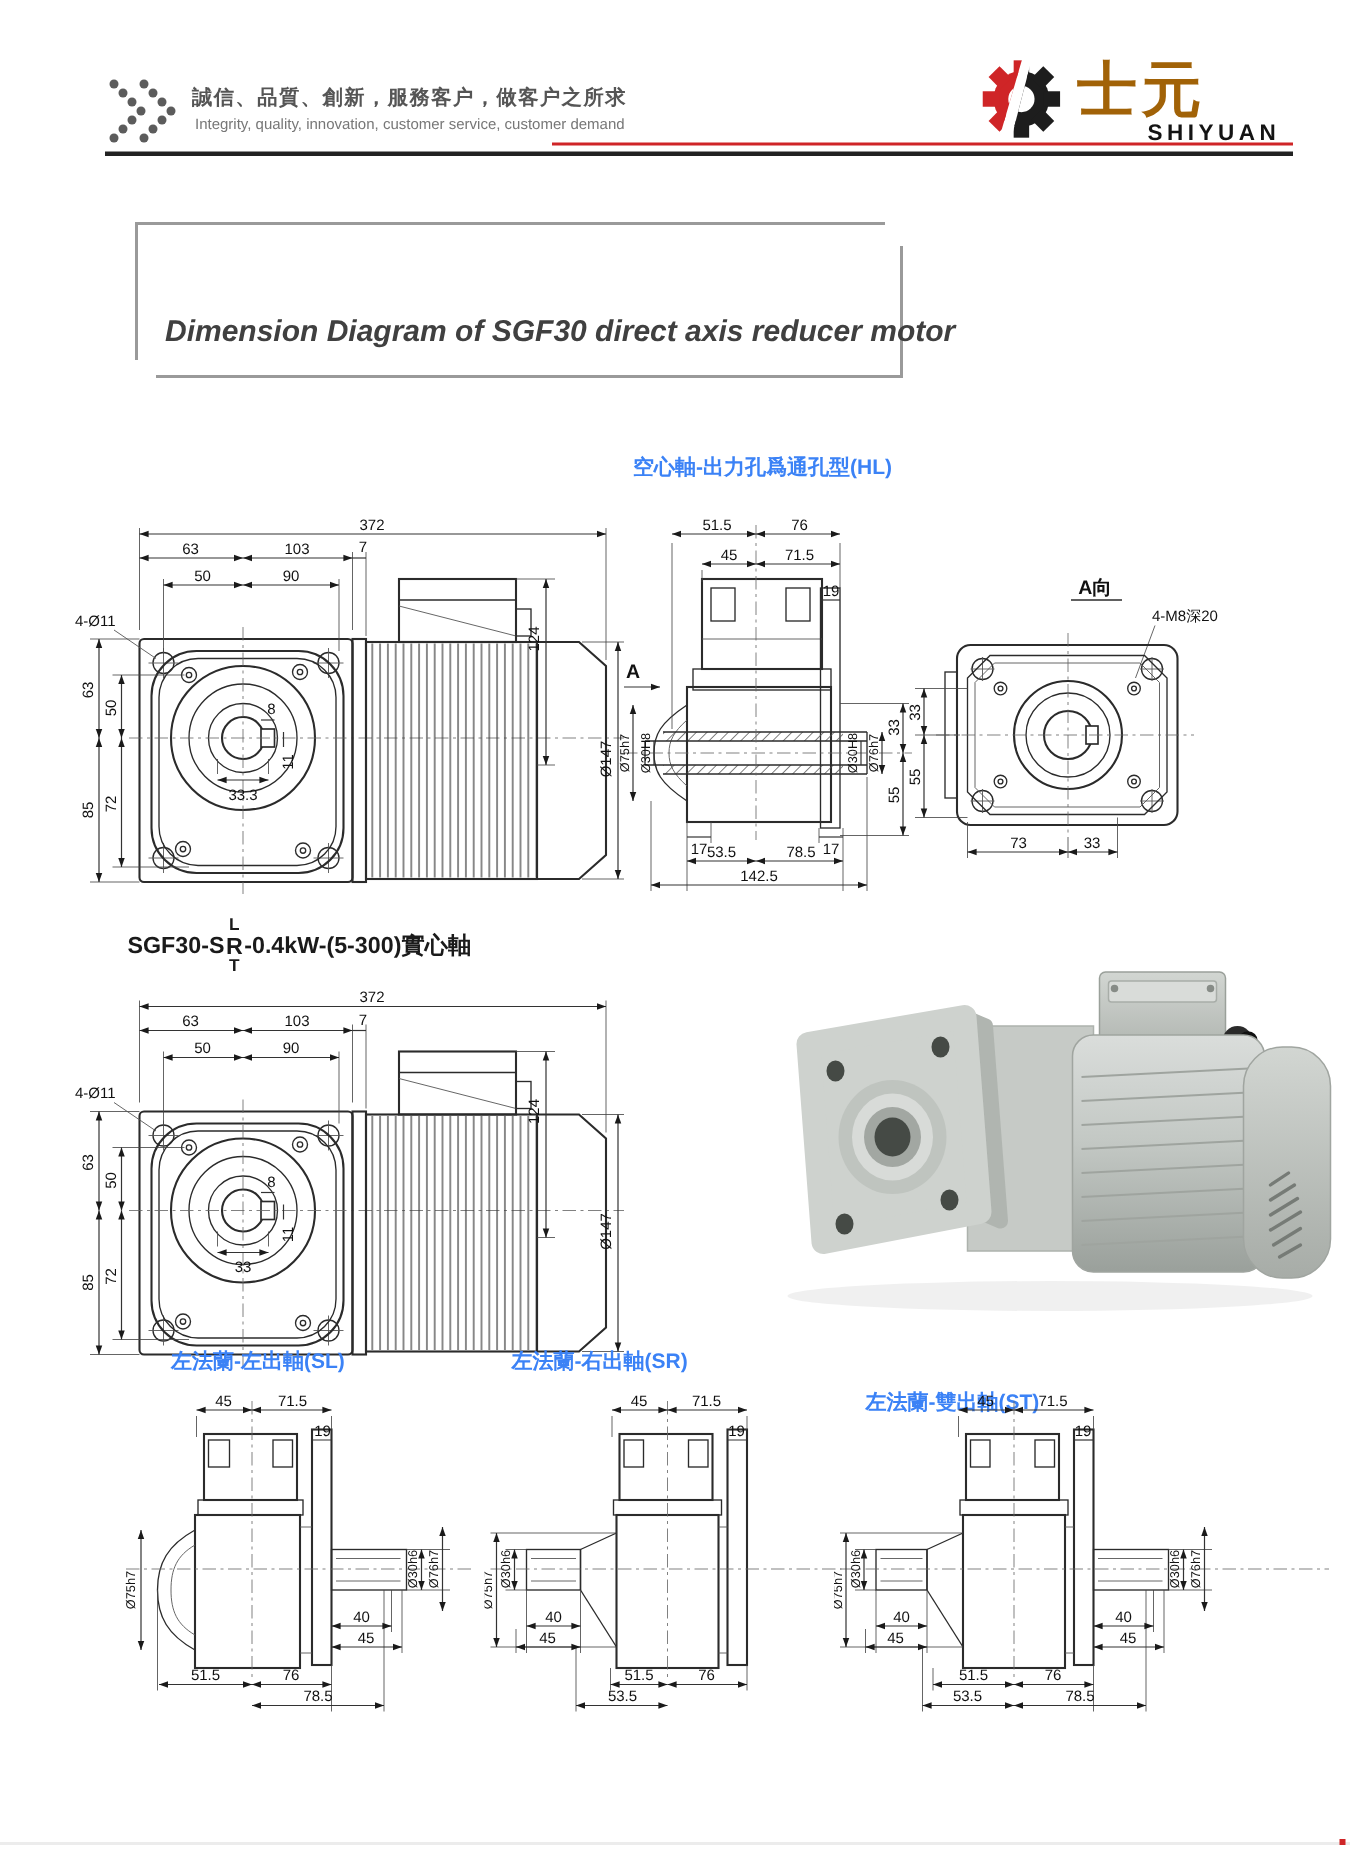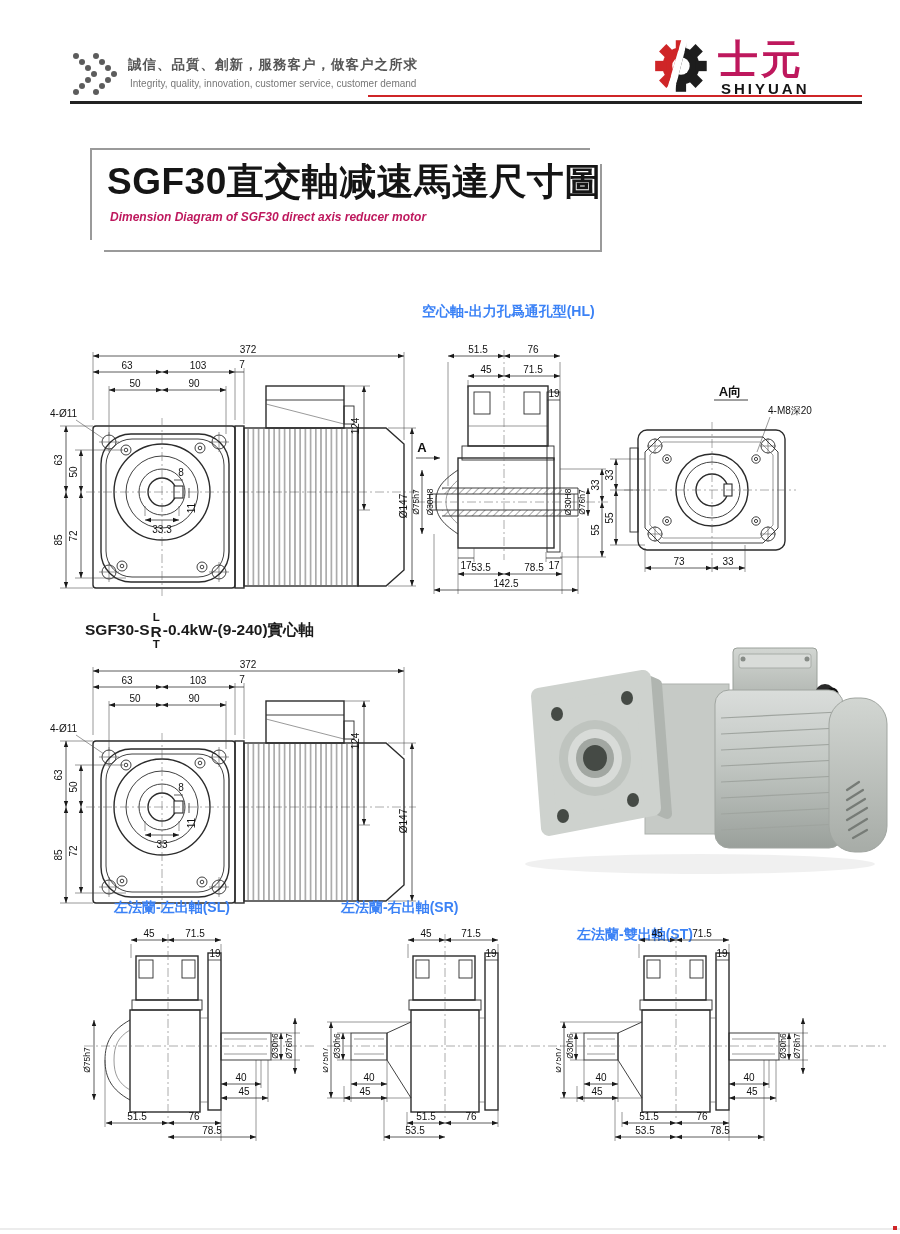--- a/index.html
+++ b/index.html
@@ -4,27 +4,27 @@
 <style>
   html,body{margin:0;padding:0;background:#fff;}
   .page{position:relative;width:900px;height:1234px;background:#fff;overflow:hidden;
         font-family:"Liberation Sans","DejaVu Sans",sans-serif;color:#1a1a1a;}
   .abs{position:absolute;}
   
   .slogan-zh{font-size:13.5px;font-weight:700;color:#555;letter-spacing:1px;white-space:nowrap;}
   .slogan-en{font-size:10px;color:#777;white-space:nowrap;}
   .rule-red{height:2px;background:#cf2527;}
   .rule-black{height:3px;background:#222;}
-  .brand-zh{font-size:40px;font-weight:900;color:#be185d;letter-spacing:3px;white-space:nowrap;text-align:right;}
-  .brand-en{font-size:15px;font-weight:800;color:#141414;letter-spacing:3px;white-space:nowrap;}
+  .brand-zh{font-size:40px;font-weight:900;color:#a16207;letter-spacing:3px;white-space:nowrap;text-align:right;}
+  .brand-en{font-size:15px;font-weight:800;color:#141414;letter-spacing:3px;white-space:nowrap;margin-left:44px;}
   
   .tbox-a{border-top:2px solid #9a9a9a;border-left:2px solid #9a9a9a;}
   .tbox-b{border-bottom:2px solid #9a9a9a;border-right:2px solid #9a9a9a;}
   .title-zh{font-size:37px;font-weight:900;color:#151515;letter-spacing:0.5px;white-space:nowrap;}
-  .title-en{font-size:12px;font-weight:700;font-style:italic;color:#be185d;white-space:nowrap;}
+  .title-en{font-size:20px;font-weight:700;font-style:italic;color:#404040;white-space:nowrap;}
   
   .sec{font-size:15.5px;font-weight:700;color:#1a1a1a;white-space:nowrap;}
   .sec-sm{font-size:14px;font-weight:700;color:#3b82f6;white-space:nowrap;}
   .lrt{display:inline-flex;flex-direction:column;align-items:center;vertical-align:middle;line-height:1;margin:0 1px;}
   .lrt i{font-style:normal;font-size:11.5px;font-weight:700;}
   .lrt b{font-size:15.5px;font-weight:700;}
   
   svg .ol{fill:none;stroke:#2b2b2b;stroke-width:1.4;}
   svg .o2{fill:none;stroke:#2b2b2b;stroke-width:.9;}
   svg .tn{fill:none;stroke:#555;stroke-width:.6;}
@@ -99,21 +99,20 @@
   <use href="#gearshape" fill="#cf2527" clip-path="url(#cpl)"></use>
   <use href="#gearshape" fill="#1d1d1d" clip-path="url(#cpr)"></use>
 </svg>
 <div class="abs brand-zh" style="left:718px;top:32px">士元</div>
 <div class="abs brand-en" style="left:721px;top:80px">SHIYUAN</div>
 <div class="abs rule-red" style="left:368px;top:95px;width:494px"></div>
 <div class="abs rule-black" style="left:70px;top:101px;width:792px"></div>
 
 <div class="abs tbox-a" style="left:90px;top:148px;width:498px;height:90px"></div>
 <div class="abs tbox-b" style="left:104px;top:164px;width:496px;height:86px"></div>
-<div class="abs title-zh" style="left:107px;top:157px">SGF30直交軸减速馬達尺寸圖</div>
 <div class="abs title-en" style="left:110px;top:210px">Dimension Diagram of SGF30 direct axis reducer motor</div>
 
 <div class="abs sec-sm" style="left:422px;top:303px">空心軸-出力孔爲通孔型(HL)</div>
 
 <svg class="abs" style="left:48px;top:340px" width="370" height="262" viewBox="0 0 370 262">
   <g>
     <rect class="ol" x="45" y="86" width="142" height="162" rx="3"></rect>
     <g class="o2">
       <circle cx="61" cy="102" r="7"></circle>
           <circle cx="171" cy="102" r="7"></circle>
@@ -348,21 +347,21 @@
     <line class="dm" x1="112" y1="188" x2="145" y2="188" marker-start="url(#ar)" marker-end="url(#ar)"></line>
     <text class="dt" x="128" y="185">33</text>
   </g>
 </svg>
 
 <div class="abs sec" style="left:85px;top:612px">
   <span>SGF30-S</span><span class="lrt">
         <i>L</i>
         <b>R</b>
         <i>T</i>
-      </span><span>-0.4kW-(9-240)實心軸</span>
+      </span><span>-0.4kW-(5-300)實心軸</span>
 </div>
 
 <svg class="abs" style="left:48px;top:655px" width="370" height="262" viewBox="0 0 370 262">
   <g>
     <rect class="ol" x="45" y="86" width="142" height="162" rx="3"></rect>
     <g class="o2">
       <circle cx="61" cy="102" r="7"></circle>
           <circle cx="171" cy="102" r="7"></circle>
           <circle cx="61" cy="232" r="7"></circle>
           <circle cx="171" cy="232" r="7"></circle>

